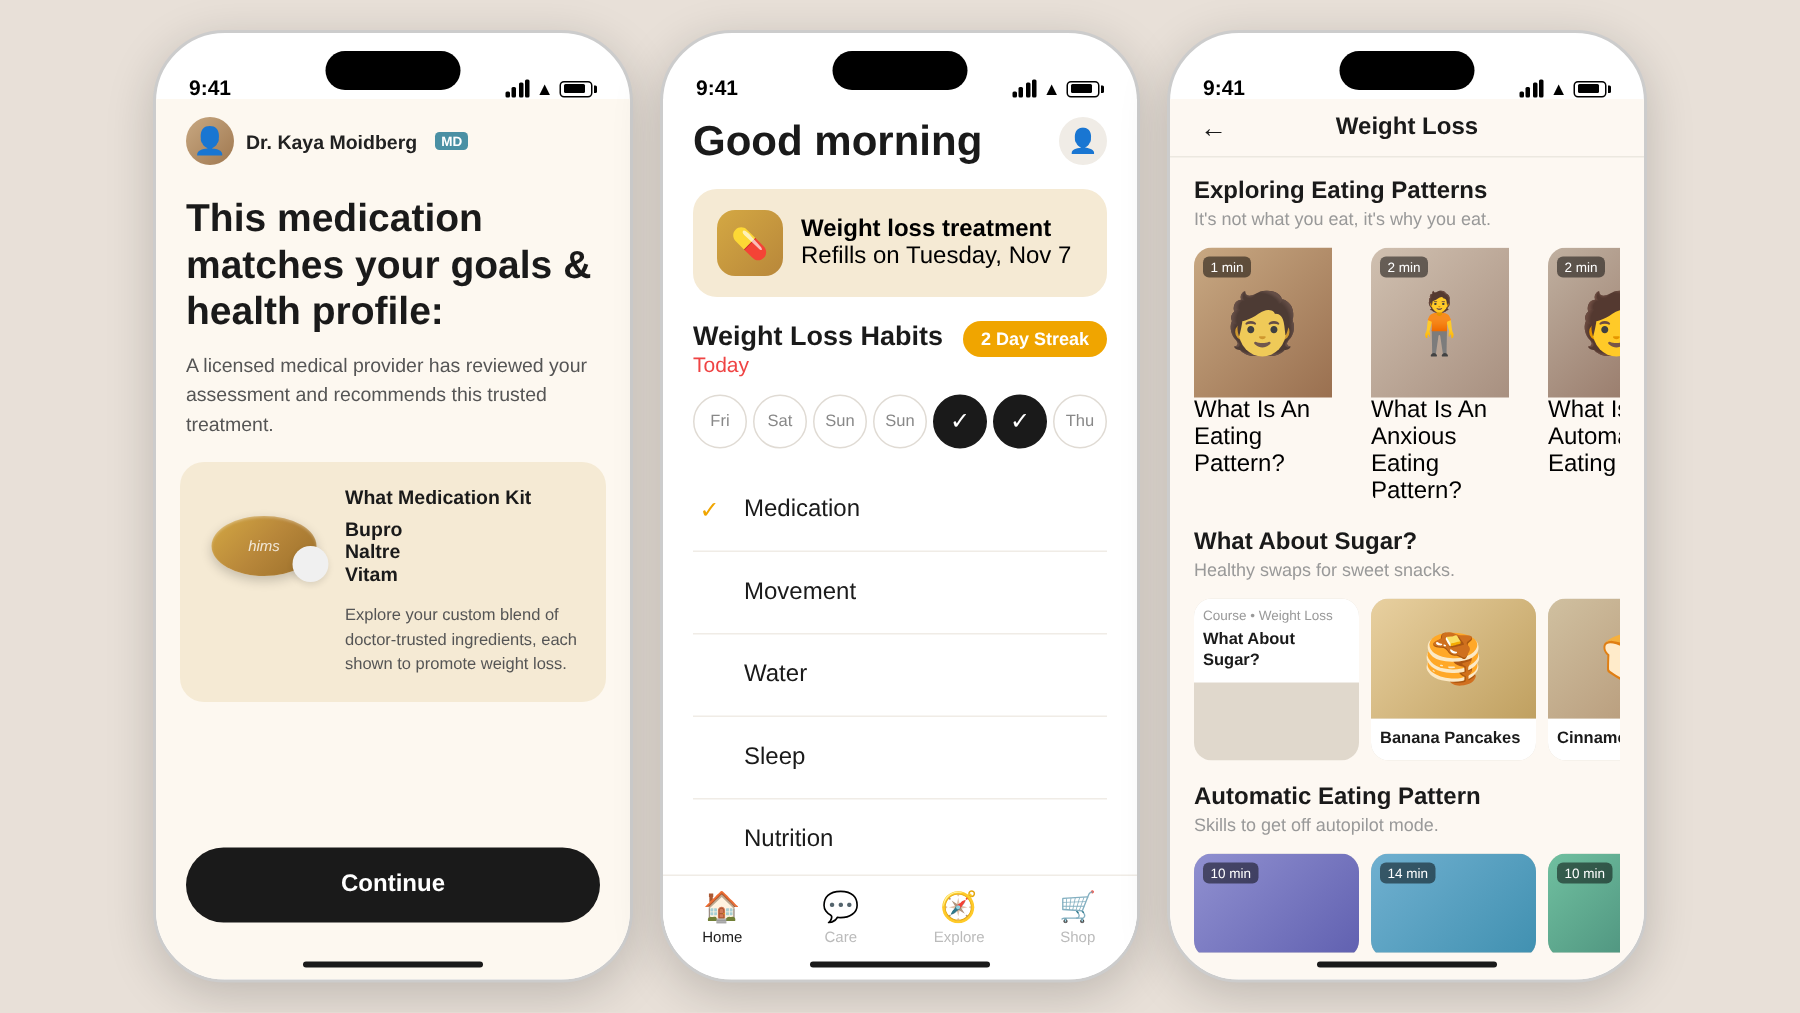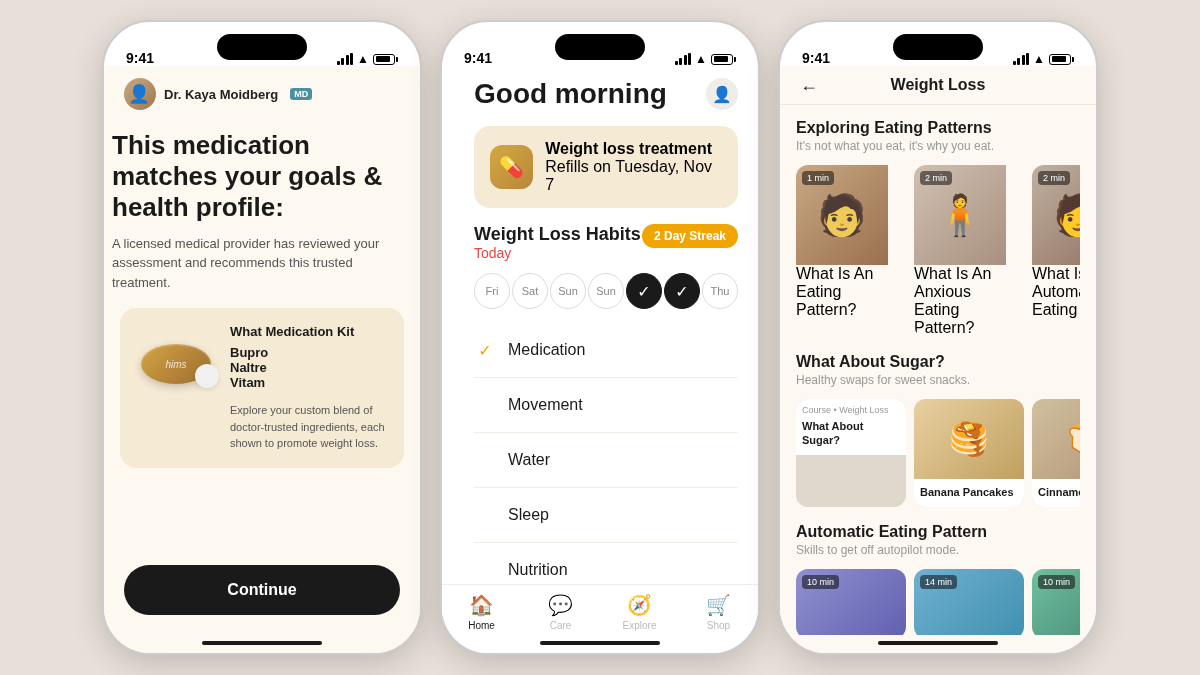--- a/index.html
+++ b/index.html
@@ -167,21 +167,21 @@
       font-size: 9px;
       background: #4a90a4;
       color: #fff;
       padding: 1px 4px;
       border-radius: 3px;
       font-weight: 700;
       margin-left: 4px;
     }
 
     .phone1-hero {
-      padding: 12px 8px 16px;
+      padding: 12px 20px 16px;
     }
 
     .phone1-title {
       font-size: 26px;
       font-weight: 700;
       color: #1a1a1a;
       line-height: 1.2;
       margin-bottom: 10px;
     }
 
@@ -271,21 +271,20 @@
       padding: 0;
       display: flex;
       flex-direction: column;
       height: 100%;
     }
 
     .phone2-main {
       flex: 1;
       overflow: hidden;
       padding: 12px 20px 0;
-      margin-left: 12px;
     }
 
     .greeting-row {
       display: flex;
       justify-content: space-between;
       align-items: center;
       margin-bottom: 16px;
     }
 
     .greeting-title {

